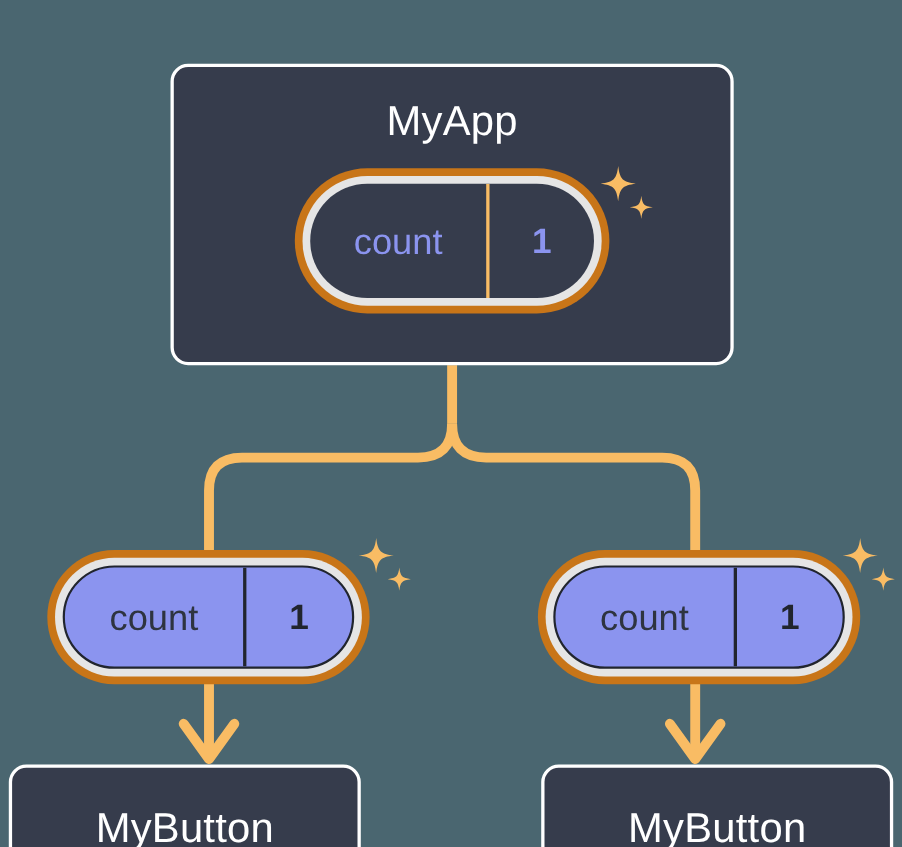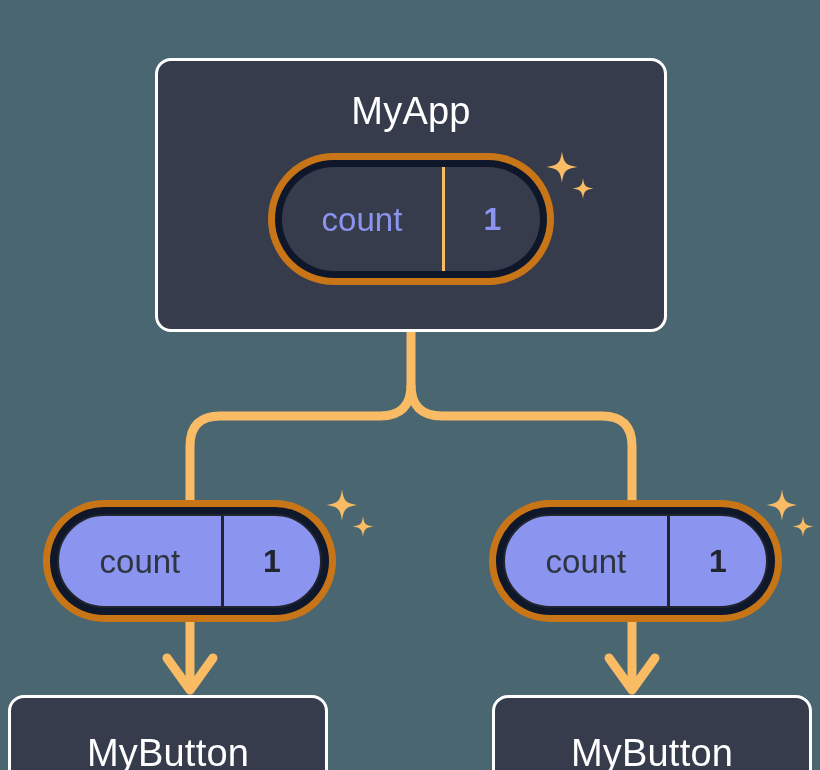--- a/index.html
+++ b/index.html
@@ -77,21 +77,21 @@
     box-sizing: border-box;
     border-radius: 999px;
     display: flex;
     align-items: stretch;
     background: #c87518;           
     padding: 7px;
   }
   .pill-inner {
     flex: 1;
     border-radius: 999px;
-    background: #0f172a;           
+    background: #e5e5e5;           
     padding: 7px;
     box-sizing: border-box;
     display: flex;
     align-items: stretch;
   }
   .pill-core {
     flex: 1;
     border-radius: 999px;
     box-sizing: border-box;
     display: flex;

